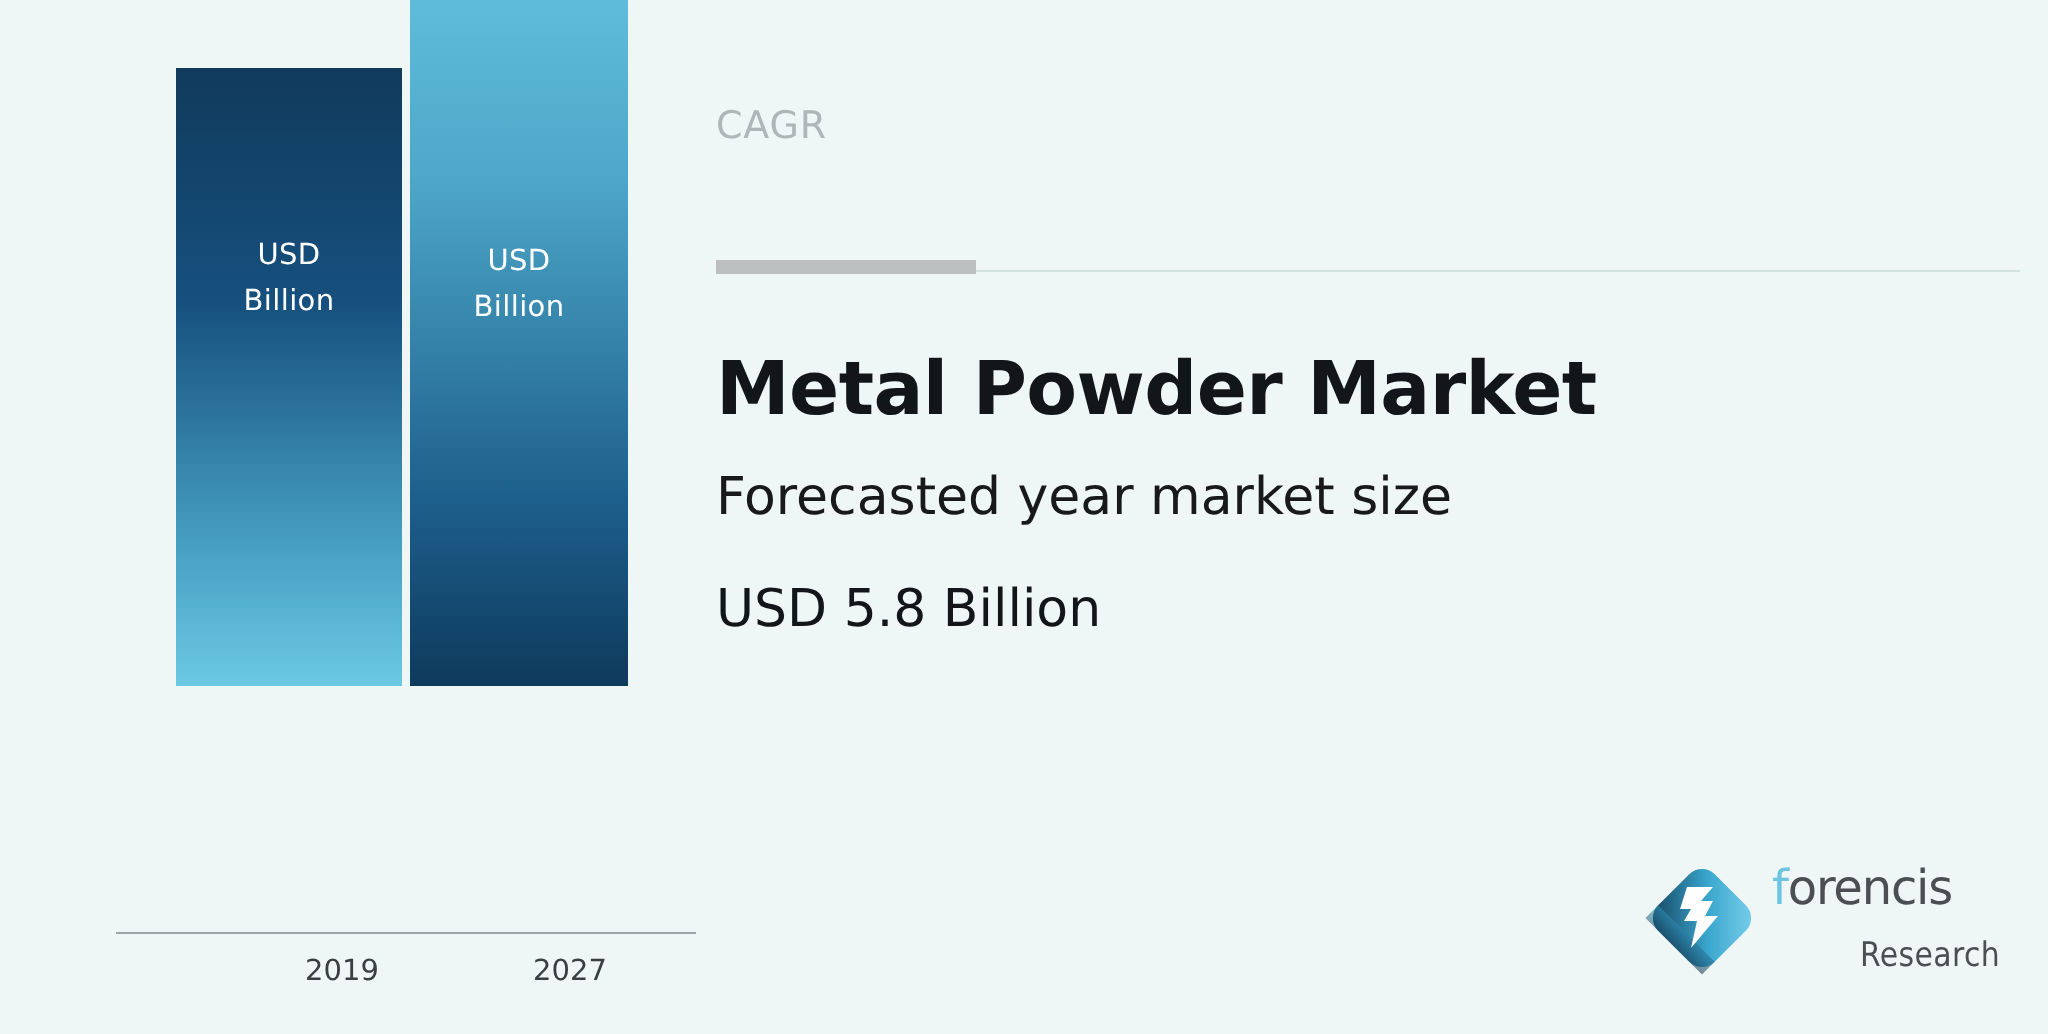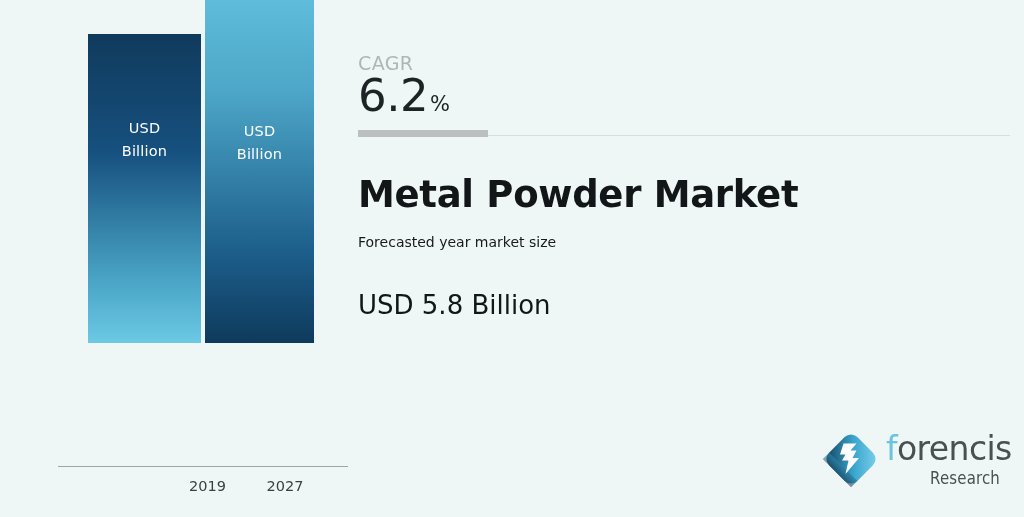--- a/index.html
+++ b/index.html
@@ -71,21 +71,21 @@
     top: 478px;
     width: 290px;
     height: 26px;
   }
   .axis-tick {
     position: absolute;
     text-align: center;
     font-size: 14.5px;
     color: #3a3f41;
   }
-  .tick-0 { left: 58px;  width: 110px; text-align: right; }
+  .tick-0 { left: 58px;  width: 110px; }
   .tick-1 { left: 172px; width: 110px; }
 
   
   .panel {
     position: absolute;
     left: 358px;
     top: 0;
     width: 660px;
     height: 429px;
   }
@@ -146,21 +146,21 @@
     top: 173px;
     font-size: 37px;
     font-weight: bold;
     color: #121618;
     letter-spacing: -0.3px;
   }
   .forecast-caption {
     position: absolute;
     left: 0;
     top: 234px;
-    font-size: 14px;
+    font-size: 26px;
     color: #17191a;
   }
   .forecast-value {
     position: absolute;
     left: 0;
     top: 290px;
     font-size: 26px;
     color: #121618;
     text-align: center;
   }
@@ -177,21 +177,21 @@
     position: absolute;
     left: 0;
     top: 4px;
     width: 62px;
     height: 62px;
   }
   .logo-word {
     position: absolute;
     left: 66px;
     top: 8px;
-    font-size: 33px;
+    font-size: 24px;
     line-height: 1;
     color: #4a4f52;
     letter-spacing: -0.6px;
     font-family: "DejaVu Sans", sans-serif;
   }
   .logo-word .f-blue { color: #6cc4e0; }
   .logo-sub {
     position: absolute;
     left: 110px;
     top: 44px;
@@ -229,24 +229,20 @@
       <div class="axis-tick tick-0">2019</div>
       <div class="axis-tick tick-1">2027</div>
     </div>
 
   </div>
 
   <div class="panel">
 
     <div class="cagr-label">CAGR</div>
 
-    <div class="cagr-value">
-      <span class="cagr-number">6.2</span>
-      <span class="cagr-percent">%</span>
-    </div>
 
     <div class="divider-wrap">
       <div class="divider-thin"></div>
       <div class="divider-thick"></div>
     </div>
 
     <div class="market-title">Metal Powder Market</div>
 
     <div class="forecast-caption">Forecasted year market size</div>
 

